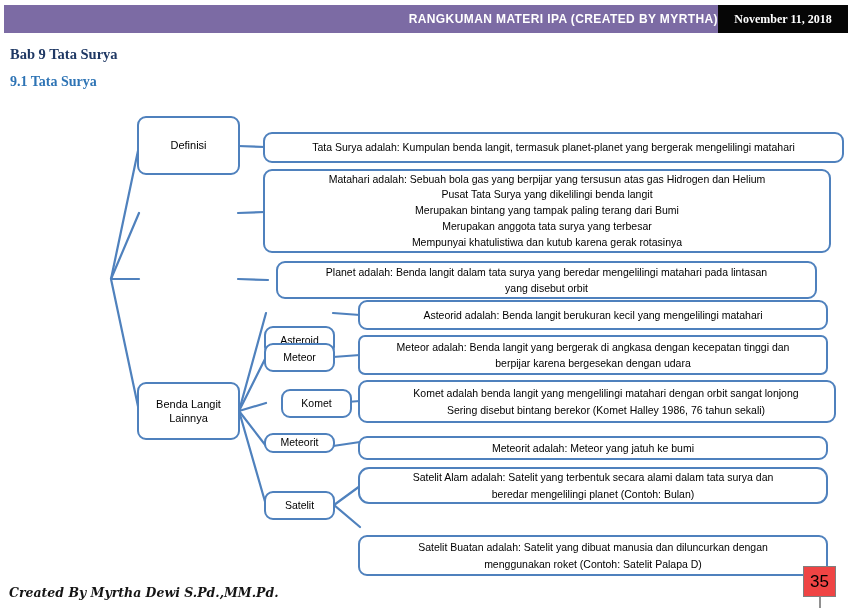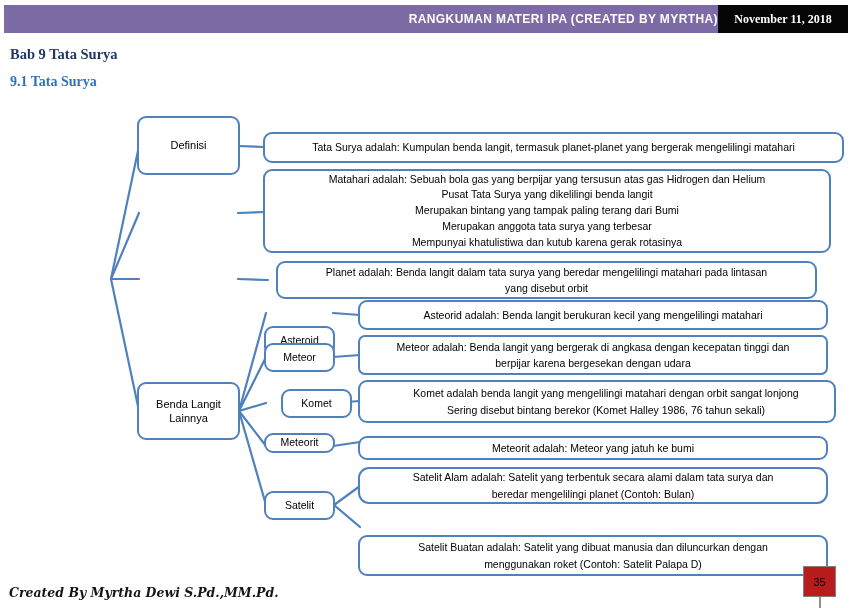--- a/index.html
+++ b/index.html
@@ -47,22 +47,22 @@
   .d-meteor   { left:358px; top:335px; width:470px; height:40px;border-radius:7px; }
   .d-komet    { left:358px; top:380px; width:478px; height:43px;padding-left:24px; }
   .d-meteorit { left:358px; top:436px; width:470px; height:24px; }
   .d-satelit-alam   { left:358px; top:467px; width:470px; height:37px;border-radius:11px; }
   .d-satelit-buatan { left:358px; top:507px; width:470px; height:41px;margin-top:28px; }
 
   
   .credit { position:absolute; left:9px; top:585px; font-family:"DejaVu Serif", serif;
             font-style:italic; font-weight:bold; font-size:12.5px; color:#151515; }
   .page-num { position:absolute; left:803px; top:566px; width:33px; height:31px;
-              border:1.5px solid #7f7f7f; background:#b91c1c; display:flex; align-items:center;
-              justify-content:center; font-size:11px; color:#000;text-align:center; }
+              border:1.5px solid #7f7f7f; background:#ef4444; display:flex; align-items:center;
+              justify-content:center; font-size:17px; color:#000;text-align:center; }
   .page-num-line { position:absolute; left:819px; top:597px; width:2px; height:11px; background:#909090; }
 </style>
 </head>
 <body>
 
 <div class="page">
 
   <div class="hdr">
     <div class="hdr-title">RANGKUMAN MATERI IPA (CREATED BY MYRTHA)</div>
     <div class="hdr-date">November 11, 2018</div>

